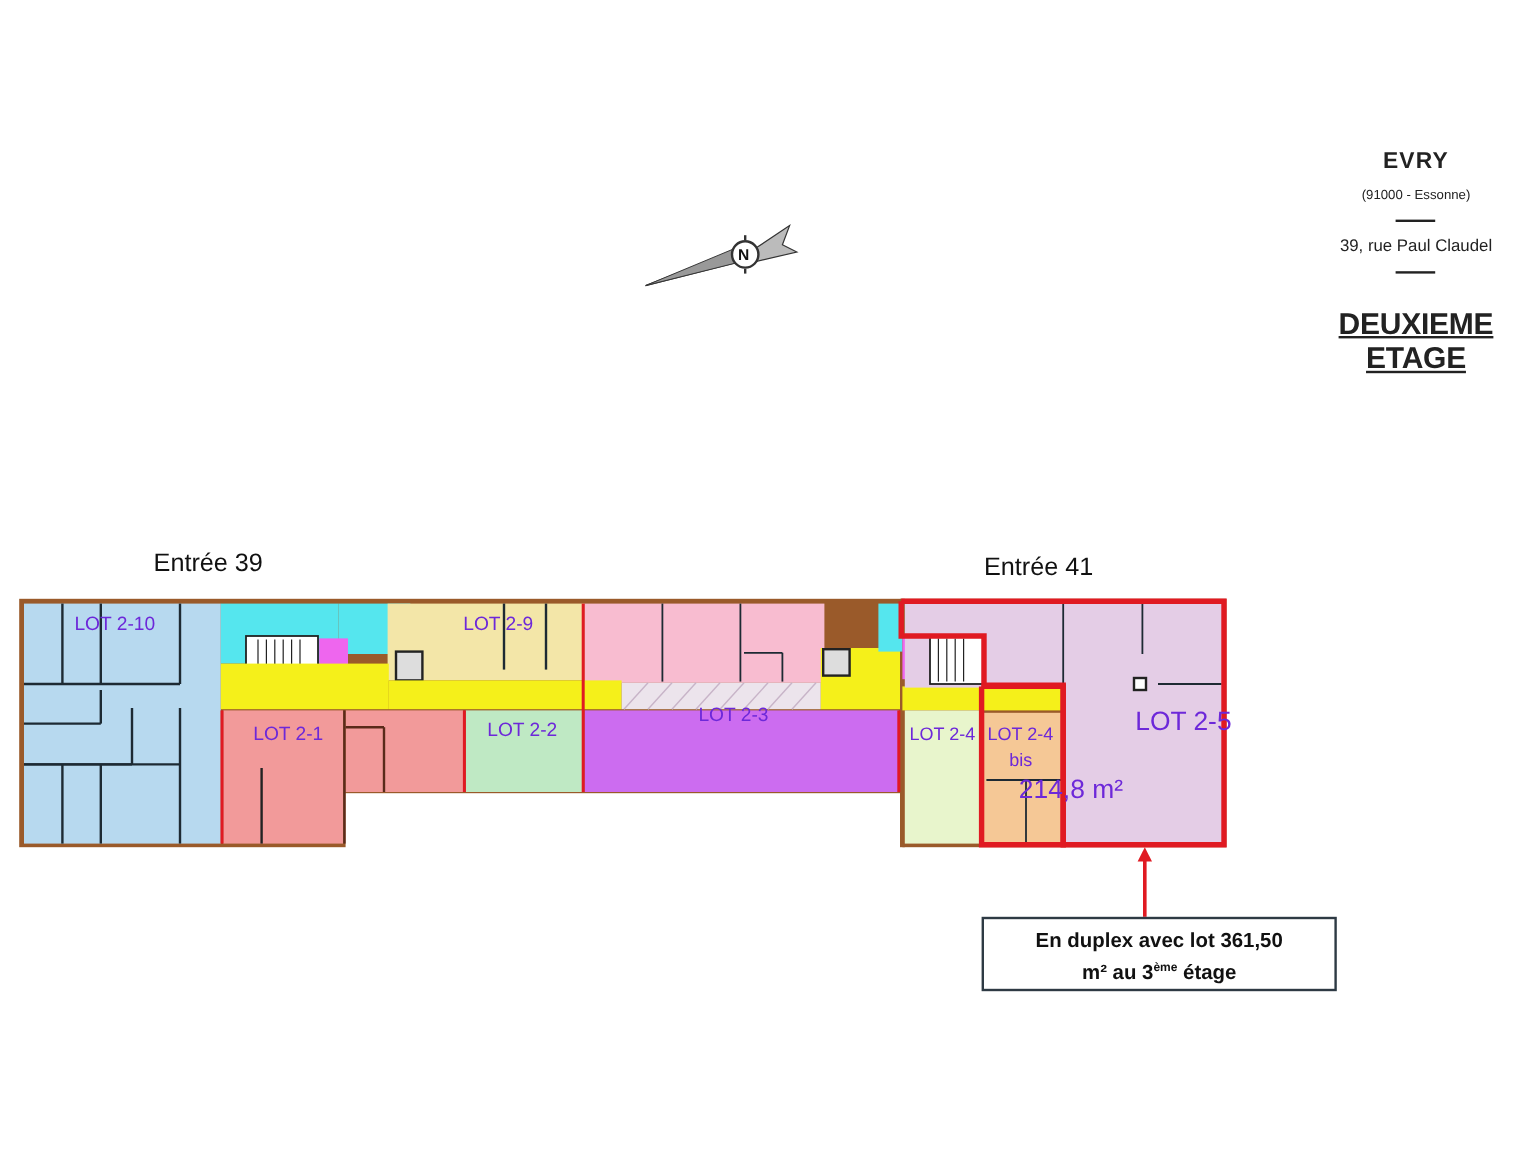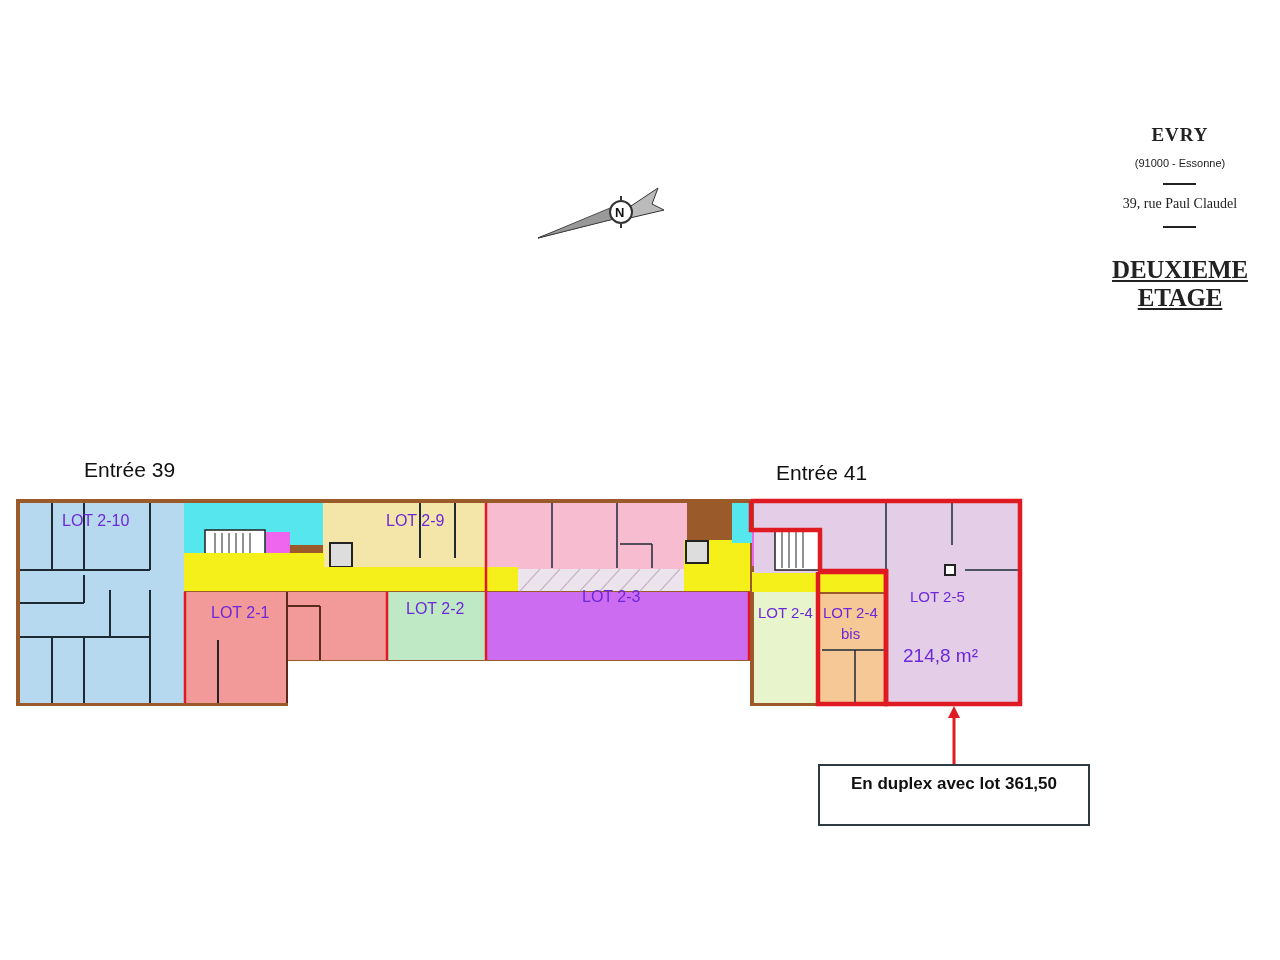--- a/index.html
+++ b/index.html
@@ -1,27 +1,27 @@
 <!DOCTYPE html>
 <html><head>
 <meta charset="utf-8">
 <style>
   html,body{margin:0;padding:0;background:#fff;}
   body{width:1280px;height:960px;position:relative;overflow:hidden;font-family:"Liberation Sans",sans-serif;}
   .abs{position:absolute;}
-  .hdr{position:absolute;left:1080px;width:200px;text-align:center;color:#222;font-family:Liberation Serif, serif;}
+  .hdr{position:absolute;left:1080px;width:200px;text-align:center;color:#222;}
   #city{top:124px;font-weight:bold;font-size:19px;letter-spacing:1px;}
   #dept{top:157px;font-size:11px;font-family:"Liberation Sans Narrow","Liberation Sans",sans-serif;}
   .dash{position:absolute;left:1163px;width:33px;height:2px;background:#222;}
   #addr{top:196px;font-size:14px;}
   #floor{top:256px;font-weight:bold;font-size:25px;text-decoration:underline;letter-spacing:-0.2px;}
-  .entree{position:absolute;font-size:21px;color:#111;}
+  .entree{position:absolute;font-size:21px;color:#111;margin-left:44px;}
   .plan{position:absolute;left:0;top:0;width:1280px;height:960px;}
   .lotlbl{position:absolute;font-size:16px;color:#6d28d9;text-align:center;white-space:nowrap;}
-  .callout{position:absolute;left:818px;top:764px;width:272px;height:62px;border:2.5px solid #2e3a44;box-sizing:border-box;background:#fff;text-align:center;font-weight:bold;font-size:17px;line-height:23px;padding-top:6px;color:#111;}
+  .callout{position:absolute;left:818px;top:764px;width:296px;height:62px;border:2.5px solid #2e3a44;box-sizing:border-box;background:#fff;text-align:center;font-weight:bold;font-size:17px;line-height:23px;padding-top:6px;color:#111;}
   .callout sup{font-size:10px;}
 </style>
 </head>
 <body>
 
 <div class="hdr" id="city">EVRY</div>
 <div class="hdr" id="dept">(91000 - Essonne)</div>
 <div class="dash" style="top:183px"></div>
 <div class="hdr" id="addr">39, rue Paul Claudel</div>
 <div class="dash" style="top:226px"></div>
@@ -159,18 +159,19 @@
 </svg>
 
 <div class="lotlbl" style="left:62px;top:512px">LOT 2-10</div>
 <div class="lotlbl" style="left:386px;top:512px">LOT 2-9</div>
 <div class="lotlbl" style="left:211px;top:604px">LOT 2-1</div>
 <div class="lotlbl" style="left:406px;top:600px">LOT 2-2</div>
 <div class="lotlbl" style="left:582px;top:588px">LOT 2-3</div>
 <div class="lotlbl" style="left:758px;top:604px;font-size:15px">LOT 2-4</div>
 <div class="lotlbl" style="left:823px;top:604px;font-size:15px">LOT 2-4</div>
 <div class="lotlbl" style="left:841px;top:625px;font-size:15px">bis</div>
-<div class="lotlbl" style="left:910px;top:588px;font-size:15px">LOT 2-5</div>
-<div class="lotlbl" style="left:903px;top:645px;font-size:19px">214,8 m²</div>
+<div class="lotlbl" style="left:946px;top:588px;font-size:22px">LOT 2-5</div>
+<div class="lotlbl" style="left:849px;top:645px;font-size:22px">214,8 m²</div>
 
 <div class="callout">
   <div>En duplex avec lot 361,50</div>
+  <div><span>m² au 3</span><sup>ème</sup><span> étage</span></div>
 </div>
 
 </body></html>

